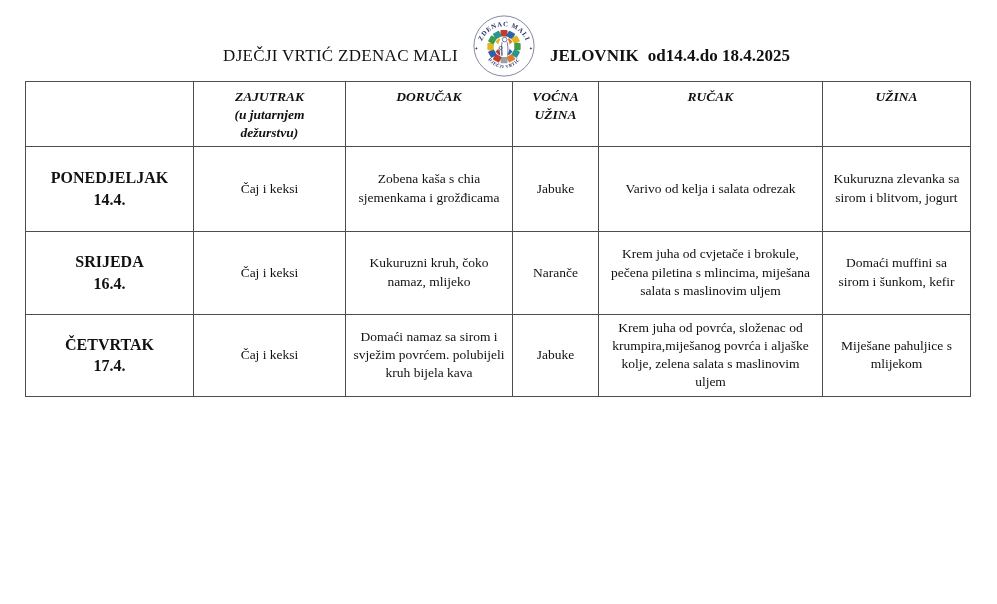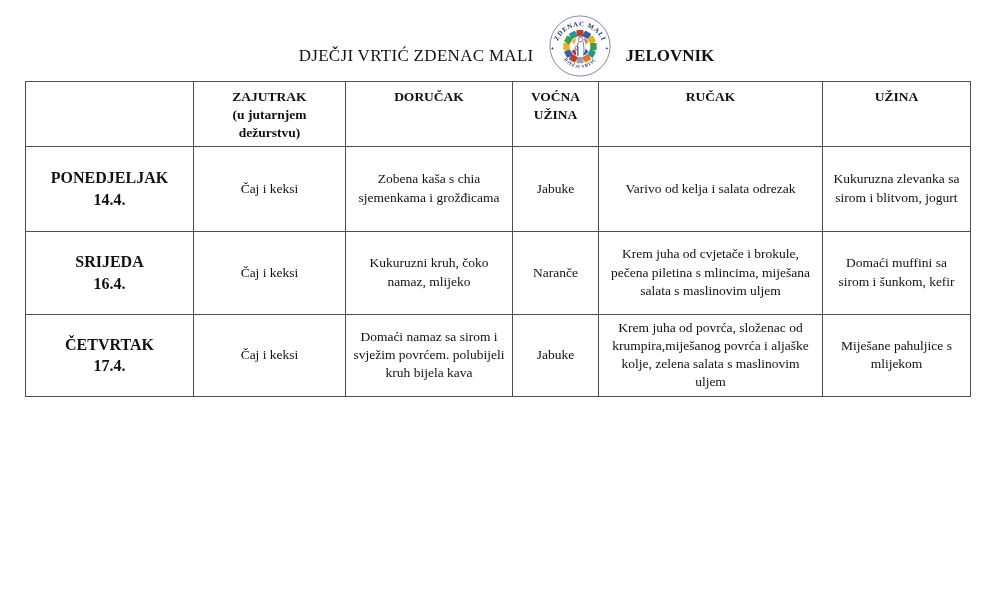--- a/index.html
+++ b/index.html
@@ -48,20 +48,21 @@
     text-align: center;
     padding: 3px 6px;
     overflow: hidden;
   }
   table.menu thead th {
     vertical-align: top;
     font-weight: bold;
     white-space: pre-line;
     padding-top: 6px;
     height: 64px;
+    font-style: italic;
   }
   table.menu tbody td { vertical-align: middle; }
   td.cell-day { font-weight: bold; white-space: pre-line; font-size: 16px; }
   tbody tr:nth-child(1) { height: 85px; }
   tbody tr:nth-child(2) { height: 83px; }
   tbody tr:nth-child(3) { height: 82px; }
   tbody tr:nth-child(4) { height: 88px; }
   tbody tr:nth-child(5) { height: 73px; }
 </style>
 </head>
@@ -112,20 +113,21 @@
       <text font-family="Liberation Serif, serif" font-size="7" font-weight="bold" fill="#25306b" letter-spacing="0.8">
         <textPath href="#arc-bot" startOffset="50%" text-anchor="middle">DJEČJI VRTIĆ</textPath>
       </text>
       <text x="4" y="56" font-size="7" fill="#25306b">✦</text>
       <text x="89" y="56" font-size="7" fill="#25306b">✦</text>
     </svg>
   </div>
 
   <div class="title-group">
     <span>JELOVNIK</span>
+    <span>od14.4.do 18.4.2025</span>
   </div>
 </div>
 
 <table class="menu">
   <colgroup>
     <col style="width:168px">
       <col style="width:152px">
       <col style="width:167px">
     <col style="width:86px">
       <col style="width:224px">

